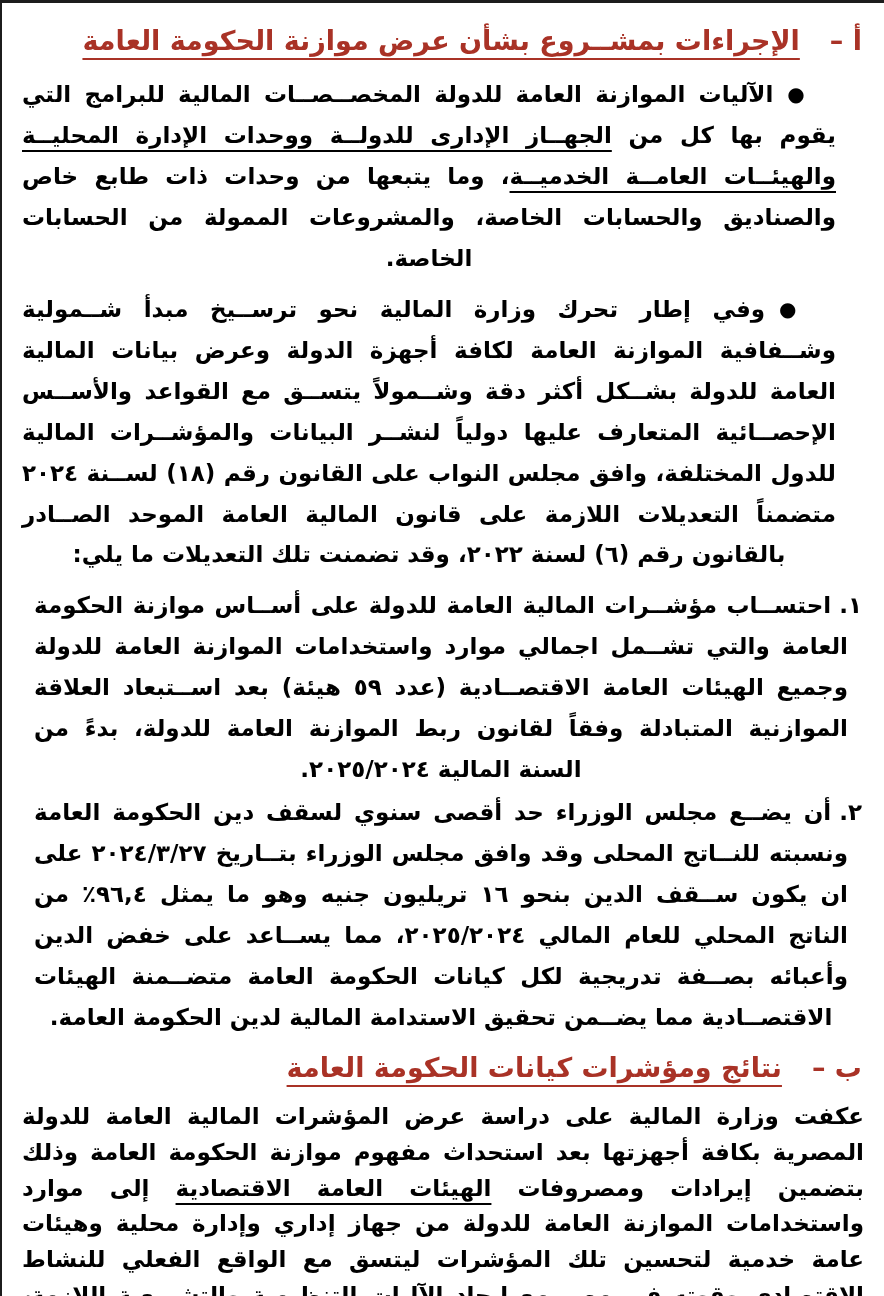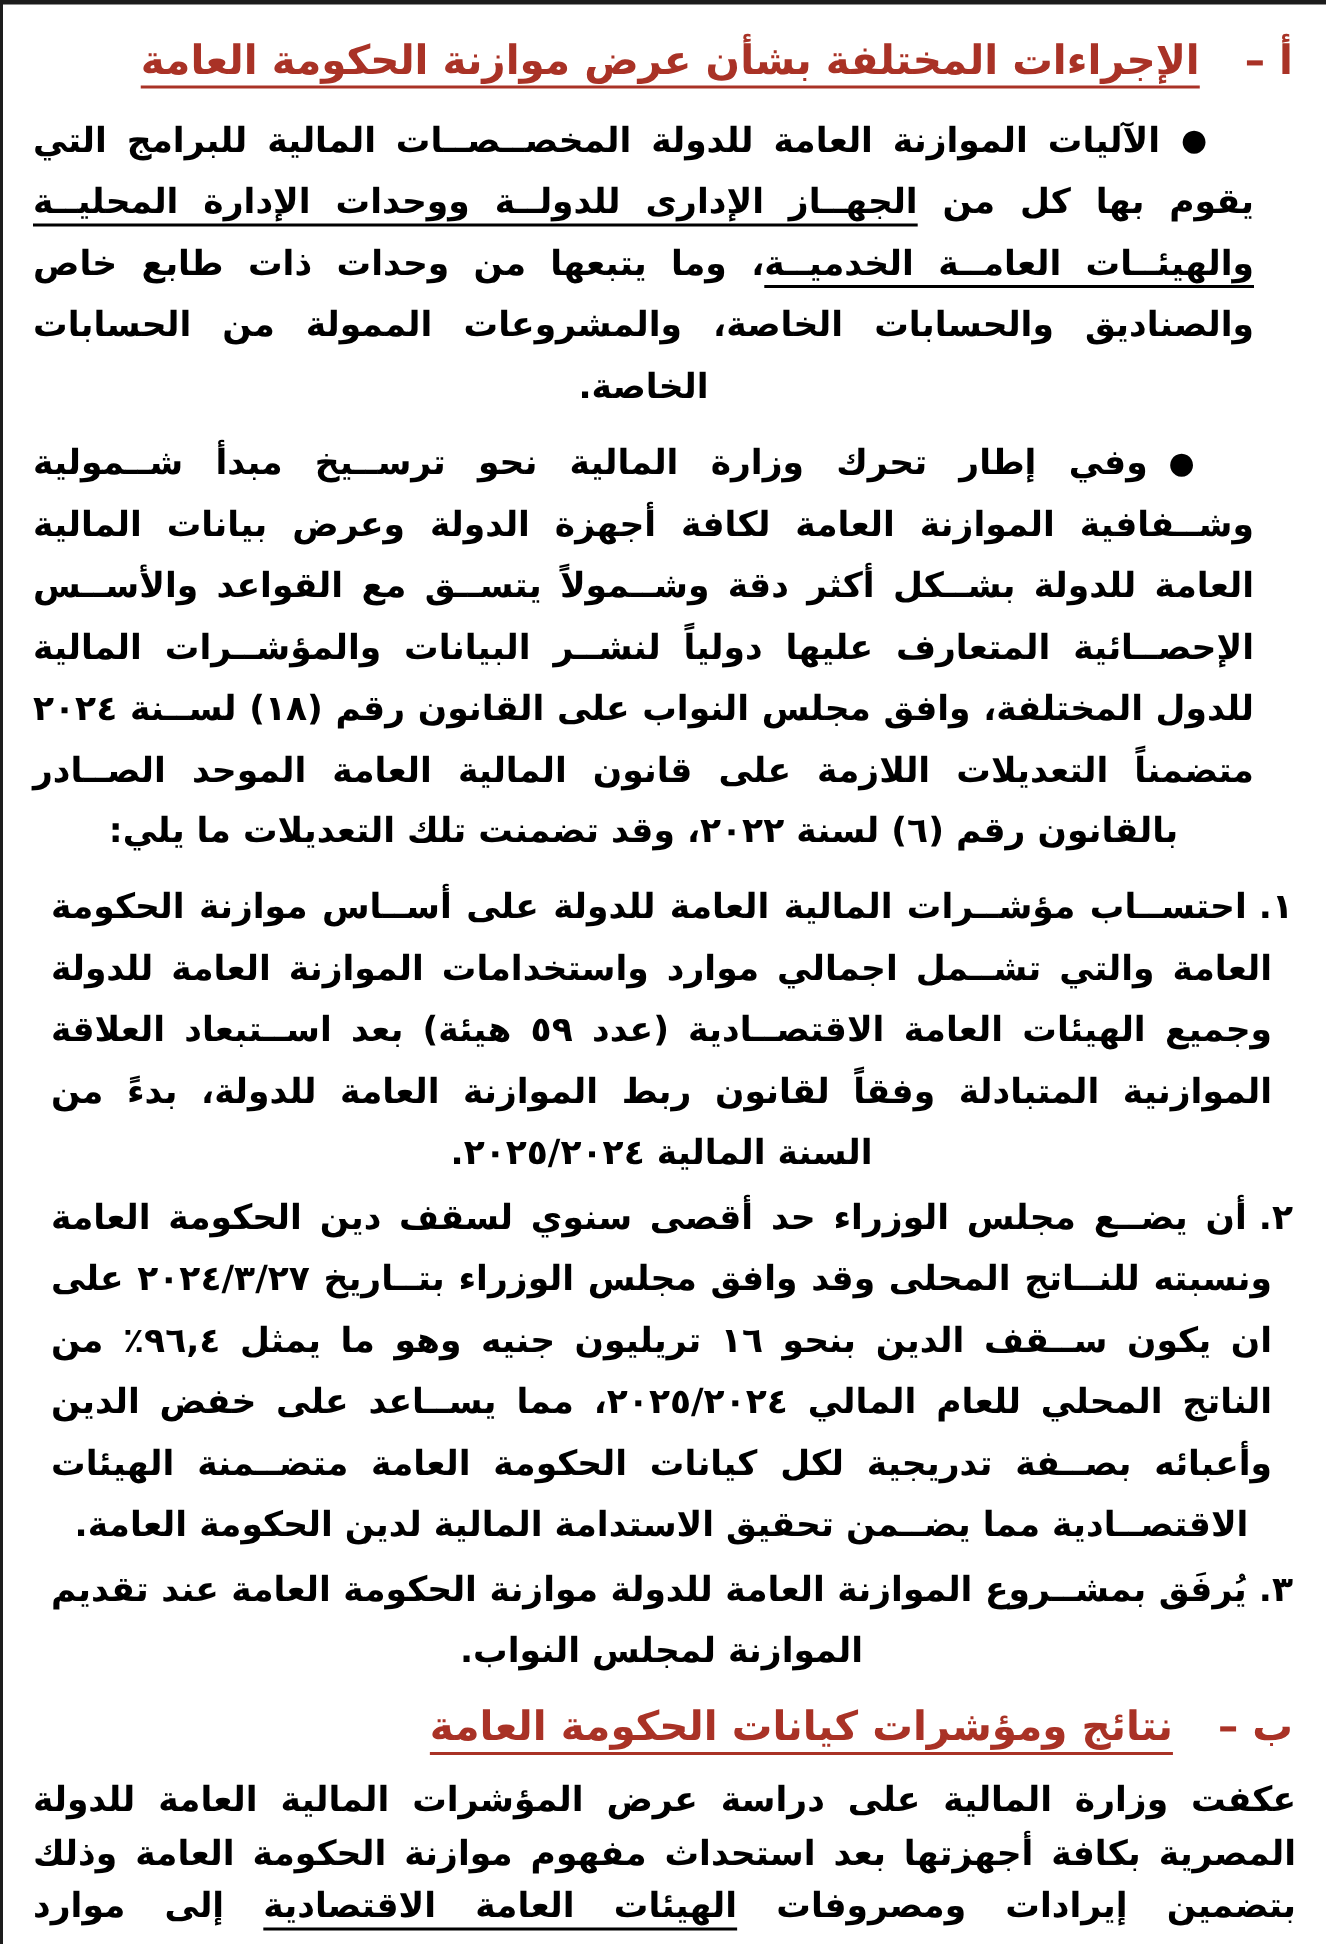--- a/index.html
+++ b/index.html
@@ -69,32 +69,31 @@
   }
   .heading-b{margin-top:10px;margin-bottom:12px;}
 </style>
 </head>
 <body>
 
 <div class="page">
 
   <div class="heading">
     <span class="marker">أ –</span>
-    <span class="h-title">الإجراءات المختلفة بشأن عرض موازنة الحكومة العامة</span>
+    <span class="h-title">الإجراءات بمشــروع بشأن عرض موازنة الحكومة العامة</span>
   </div>
 
   <p class="para bullet-para"><span class="dot">●</span><span>الآليات الموازنة العامة للدولة المخصــصــات المالية للبرامج التي يقوم بها كل من </span><span class="u">الجهــاز الإدارى للدولــة ووحدات الإدارة المحليــة والهيئــات العامــة الخدميــة</span><span>، وما يتبعها من وحدات ذات طابع خاص والصناديق والحسابات الخاصة، والمشروعات الممولة من الحسابات الخاصة.</span></p>
 
   <p class="para bullet-para"><span class="dot">●</span><span>وفي إطار تحرك وزارة المالية نحو ترســيخ مبدأ شــمولية وشــفافية الموازنة العامة لكافة أجهزة الدولة وعرض بيانات المالية العامة للدولة بشــكل أكثر دقة وشــمولاً يتســق مع القواعد والأســس الإحصــائية المتعارف عليها دولياً لنشــر البيانات والمؤشــرات المالية للدول المختلفة، وافق مجلس النواب على القانون رقم (١٨) لســنة ٢٠٢٤ متضمناً التعديلات اللازمة على قانون المالية العامة الموحد الصــادر بالقانون رقم (٦) لسنة ٢٠٢٢، وقد تضمنت تلك التعديلات ما يلي:</span><span class="u"></span><span></span></p>
 
   <p class="para num-item"><span class="num">١.</span><span>احتســاب مؤشــرات المالية العامة للدولة على أســاس موازنة الحكومة العامة والتي تشــمل اجمالي موارد واستخدامات الموازنة العامة للدولة وجميع الهيئات العامة الاقتصــادية (عدد ٥٩ هيئة) بعد اســتبعاد العلاقة الموازنية المتبادلة وفقاً لقانون ربط الموازنة العامة للدولة، بدءً من السنة المالية ٢٠٢٥/٢٠٢٤.</span></p>
 
   <p class="para num-item"><span class="num">٢.</span><span>أن يضــع مجلس الوزراء حد أقصى سنوي لسقف دين الحكومة العامة ونسبته للنــاتج المحلى وقد وافق مجلس الوزراء بتــاريخ ٢٠٢٤/٣/٢٧ على ان يكون ســقف الدين بنحو ١٦ تريليون جنيه وهو ما يمثل ٩٦,٤٪ من الناتج المحلي للعام المالي ٢٠٢٥/٢٠٢٤، مما يســاعد على خفض الدين وأعبائه بصــفة تدريجية لكل كيانات الحكومة العامة متضــمنة الهيئات الاقتصــادية مما يضــمن تحقيق الاستدامة المالية لدين الحكومة العامة.</span></p>
 
-  <p class="para num-item"><span class="num">٣.</span><span>يُرفَق بمشــروع الموازنة العامة للدولة موازنة الحكومة العامة عند تقديم الموازنة لمجلس النواب.</span></p>
 
   <div class="heading heading-b">
     <span class="marker">ب –</span>
     <span class="h-title">نتائج ومؤشرات كيانات الحكومة العامة</span>
   </div>
 
   <p class="para para-b"><span>عكفت وزارة المالية على دراسة عرض المؤشرات المالية العامة للدولة المصرية بكافة أجهزتها بعد استحداث مفهوم موازنة الحكومة العامة وذلك بتضمين إيرادات ومصروفات </span><span class="u">الهيئات العامة الاقتصادية</span><span> إلى موارد واستخدامات الموازنة العامة للدولة من جهاز إداري وإدارة محلية وهيئات عامة خدمية لتحسين تلك المؤشرات ليتسق مع الواقع الفعلي للنشاط الاقتصادي وقوته في مصر مع إيجاد الآليات التنظيمية والتشريعية اللازمة، وسيؤدي تنفيذ هذا الإصلاح إلى تحسين الشفافية بشأن أنشطة الهيئات الاقتصادية وستكون خطوة ذات قيمة في تعزيز قدرتنا على مراقبة أدائها المالي وكذلك حجم الاستثمار العام وحجم مديونية كافة أجهزة الدولة وأعباء خدمة تلك المديونية.</span></p>
 
 </div>
 

